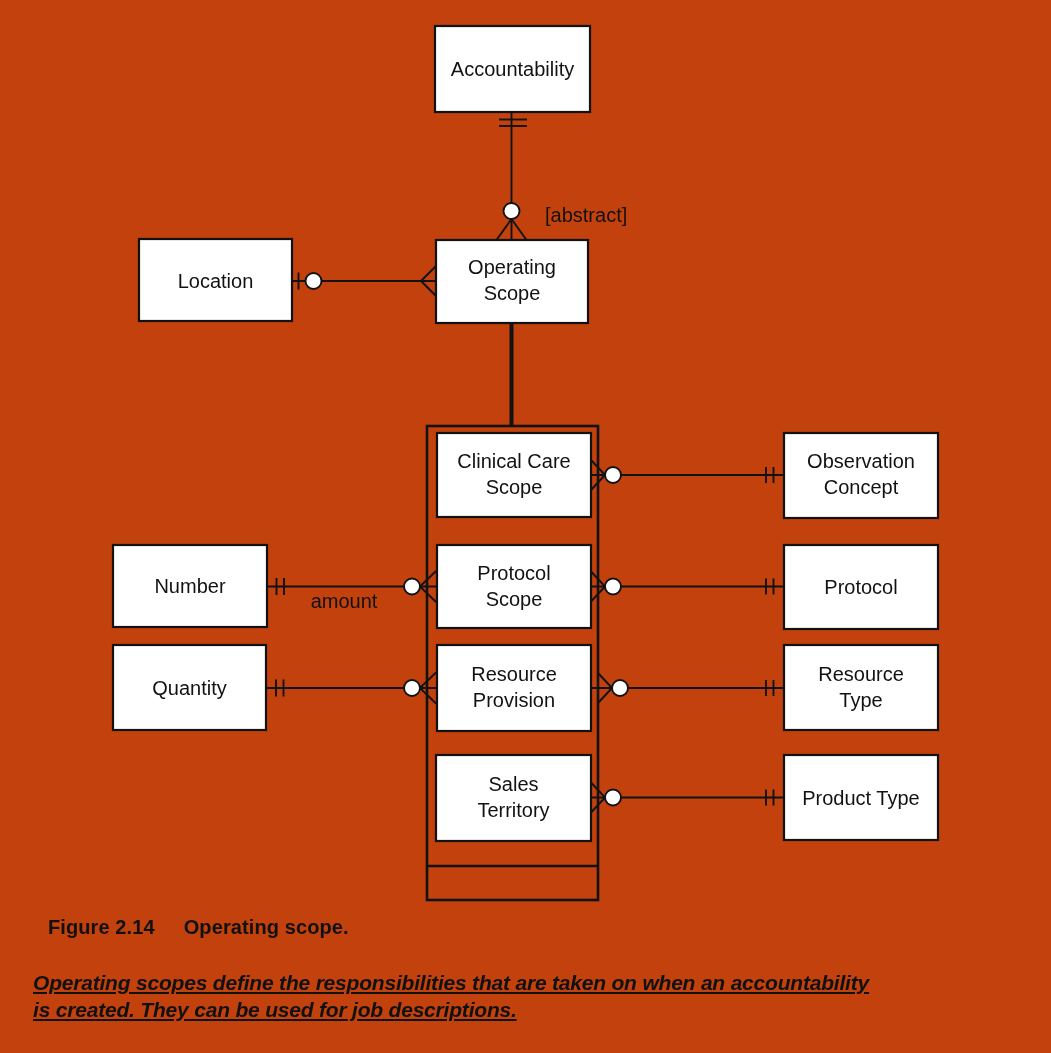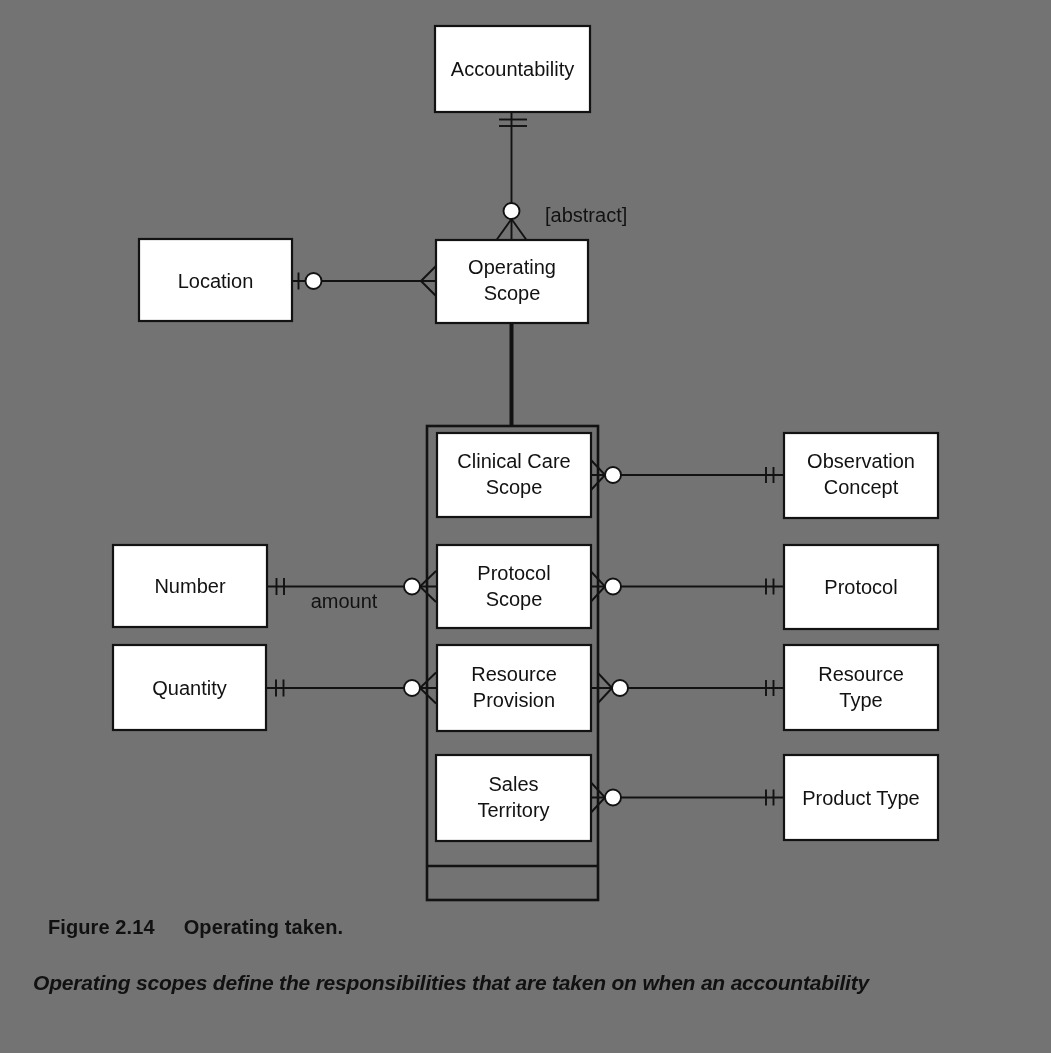--- a/index.html
+++ b/index.html
@@ -1,20 +1,20 @@
 <!DOCTYPE html>
 <html><head>
 <meta charset="utf-8">
 <style>
   html, body { margin: 0; padding: 0; background: #ffffff; }
   .page {
     position: relative;
     width: 1051px;
     height: 1053px;
-    background: #737373;
+    background: #c2410c;
     font-family: "Liberation Sans", "DejaVu Sans", sans-serif;
     color: #111;
     overflow: hidden;
   }
   svg text {
     font-family: "Liberation Sans", "DejaVu Sans", sans-serif;
     font-size: 20px;
     fill: #121212;
   }
   .box { fill: #ffffff; stroke: #121212; stroke-width: 2.2; }
@@ -36,20 +36,21 @@
   .description {
     position: absolute;
     left: 33px;
     top: 969px;
     font-size: 21px;
     font-weight: 700;
     font-style: italic;
     line-height: 27px;
     white-space: nowrap;
     letter-spacing: -0.2px;
+    text-decoration: underline;
   }
 </style>
 </head>
 <body>
 
 <div class="page">
 
   <svg width="1051" height="915" viewBox="0 0 1051 915" xmlns="http://www.w3.org/2000/svg">
 
     <g>
@@ -209,21 +210,22 @@
     <text x="861" y="805" text-anchor="middle">Product Type</text>
 
     <text x="545" y="222" text-anchor="start">[abstract]</text>
 
     <text x="344" y="608" text-anchor="middle">amount</text>
   </svg>
 
   
   <div class="caption">
     <span class="fig-num">Figure 2.14</span>
-    <span>Operating taken.</span>
+    <span>Operating scope.</span>
   </div>
 
   
   <div class="description">
     <div>Operating scopes define the responsibilities that are taken on when an accountability</div>
+    <div>is created. They can be used for job descriptions.</div>
   </div>
 
 </div>
 
 </body></html>

